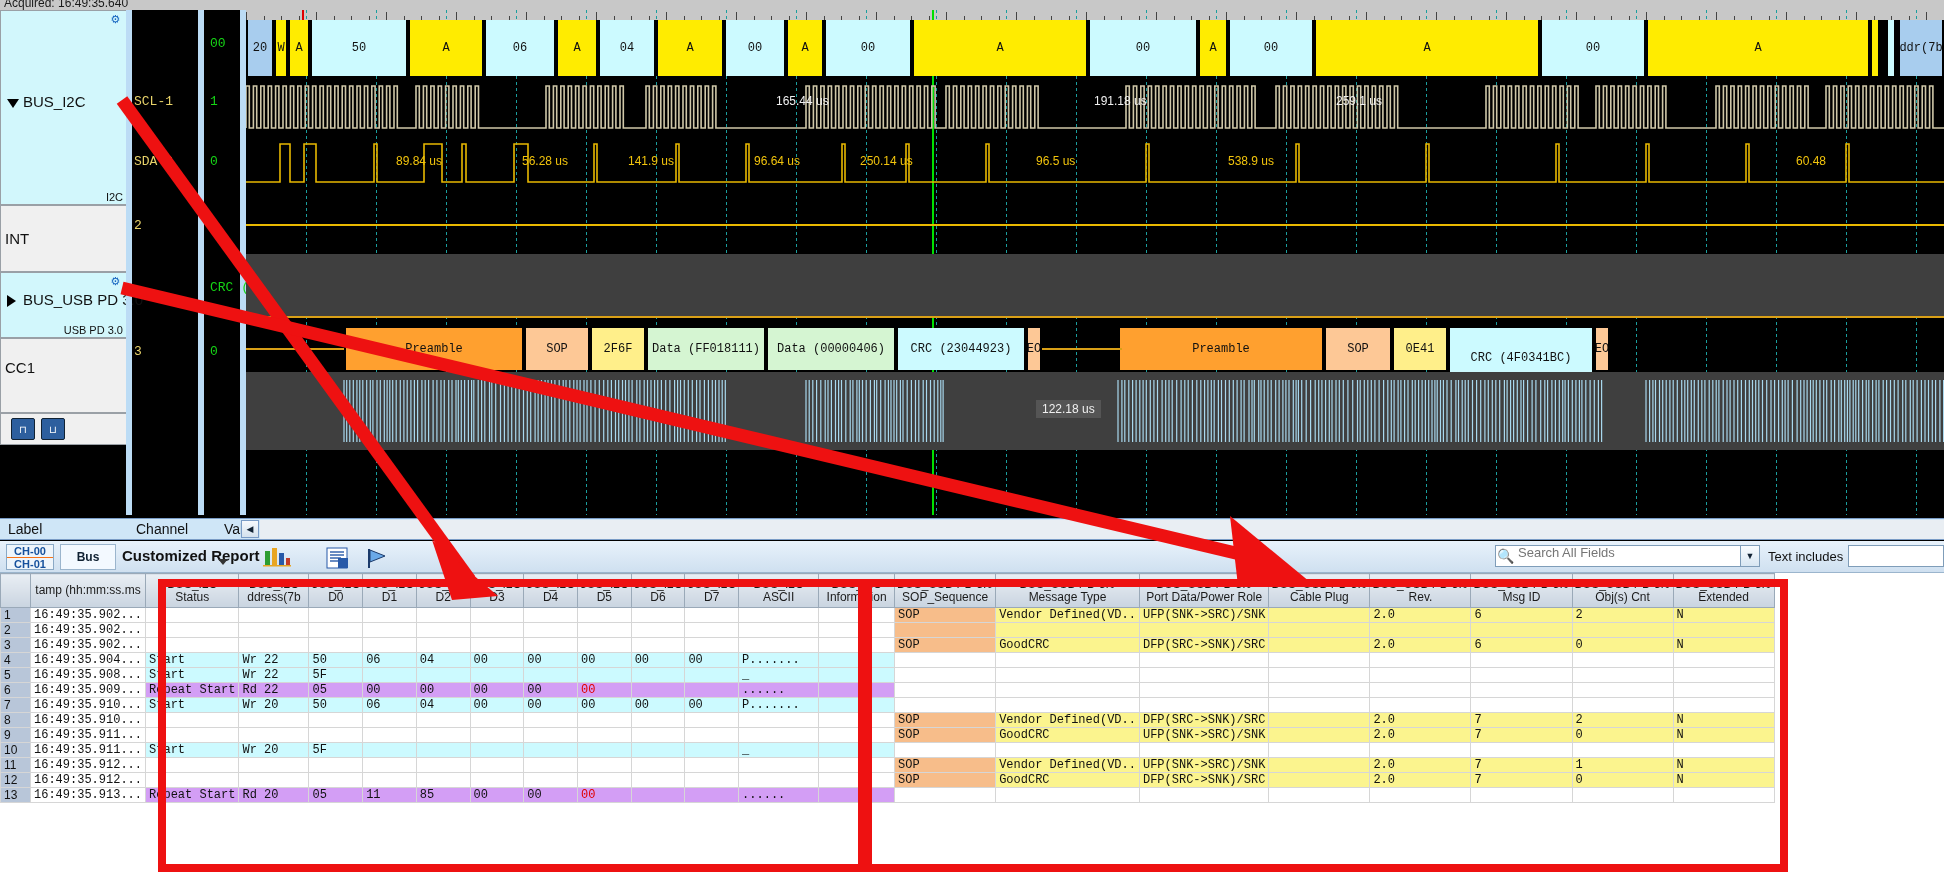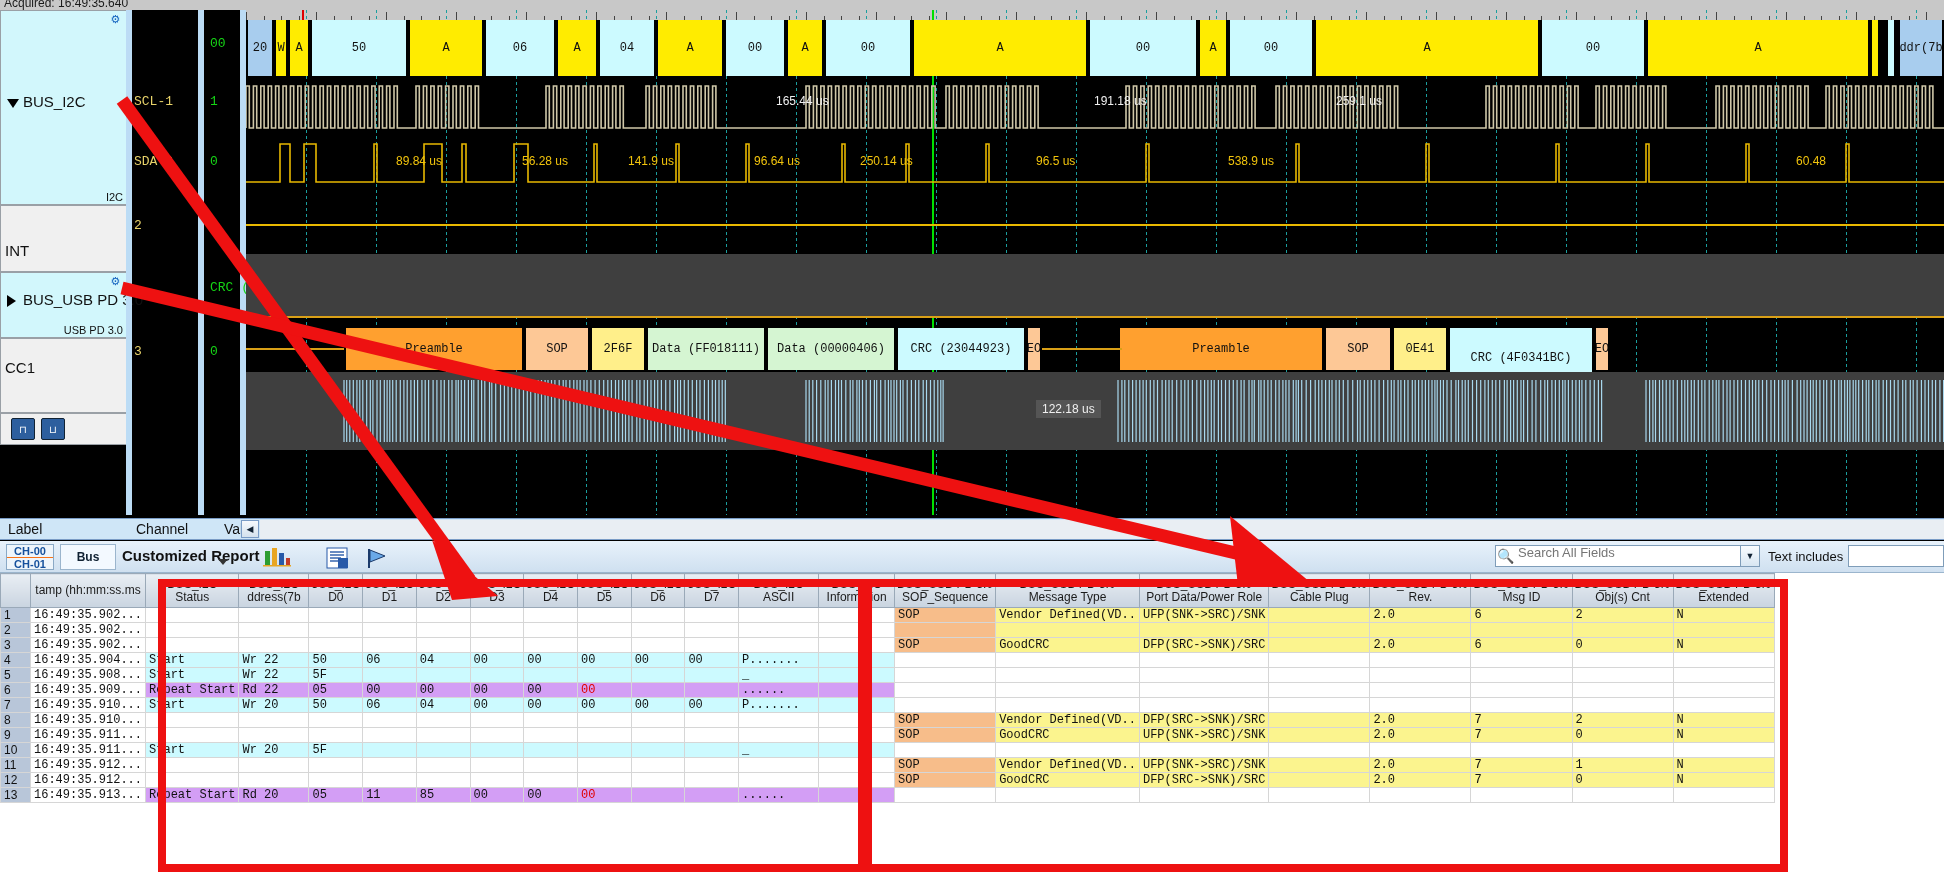--- a/index.html
+++ b/index.html
@@ -167,21 +167,21 @@
 <div id="wave-area">
 
   <div class="lbl-col">
     <div class="lbl-cell" style="top:0px;height:195px;">
       <span class="gear">⚙</span>
       <span class="tri down" style="top:88px;"></span>
       <span class="lbl-name" style="top:82px;">BUS_I2C</span>
       <span class="lbl-sub">I2C</span>
     </div>
     <div class="lbl-cell gray" style="top:195px;height:67px;">
-      <span class="lbl-name" style="left:4px;top:36px;">INT</span>
+      <span class="lbl-name" style="left:4px;top:24px;">INT</span>
     </div>
     <div class="lbl-cell" style="top:262px;height:66px;">
       <span class="gear">⚙</span>
       <span class="tri right" style="top:22px;"></span>
       <span class="lbl-name" style="top:18px;">BUS_USB PD 3.0</span>
       <span class="lbl-sub">USB PD 3.0</span>
     </div>
     <div class="lbl-cell gray" style="top:328px;height:75px;">
       <span class="lbl-name" style="left:4px;top:20px;">CC1</span>
     </div>

